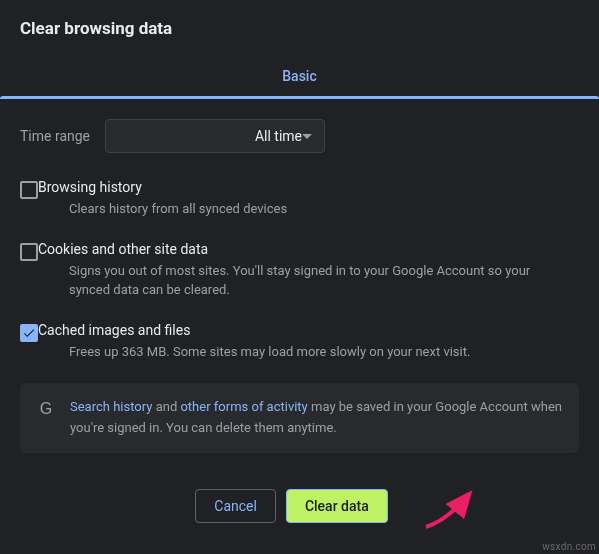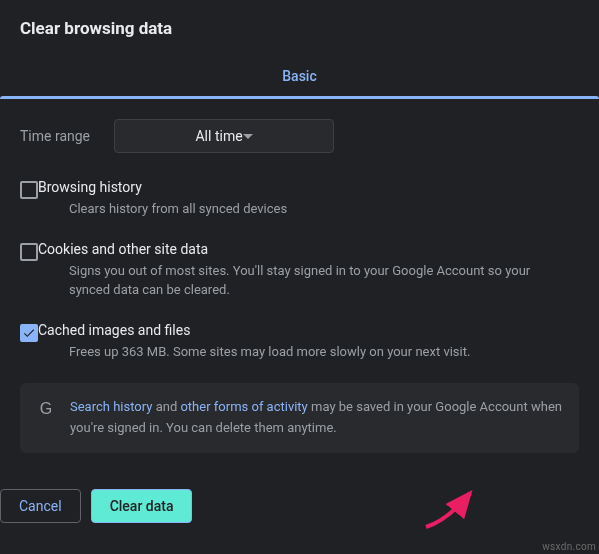--- a/index.html
+++ b/index.html
@@ -43,36 +43,36 @@
     content: "";
     position: absolute;
     left: 0; right: 0; bottom: -1px;
     height: 3px;
     background: #8ab4f8;
     border-radius: 3px 3px 0 0;
   }
   .row-time {
     display: flex;
     align-items: center;
-    gap: 24px;
+    gap: 15px;
     margin-bottom: 26px;
   }
   .time-label {
     font-size: 14px;
     color: #9aa0a6;
   }
   .dropdown {
     background: #292a2d;
     border: 1px solid #3c4043;
     border-radius: 4px;
     padding: 8px 12px;
     width: 220px;
     display: flex;
     align-items: center;
-    justify-content: center;
+    justify-content: flex-end;
     cursor: pointer;
     color: #e8eaed;
     font-size: 14px;
   }
   .caret {
     width: 0; height: 0;
     border-left: 5px solid transparent;
     border-right: 5px solid transparent;
     border-top: 5px solid #9aa0a6;
   }
@@ -132,38 +132,38 @@
     display:flex; align-items:center; justify-content:center;
   }
   .info-text {
     font-size: 13px;
     color: #9aa0a6;
     line-height: 1.6;
   }
   .info-text .lnk { color: #8ab4f8; }
   .footer {
     display: flex;
-    justify-content: flex-start;
+    justify-content: center;
     gap: 10px;
     padding: 18px 16px 20px 0;
   }
   .btn {
     padding: 8px 18px;
     font-size: 14px;
     border-radius: 4px;
     cursor: pointer;
     font-family: inherit;
   }
   .btn-cancel {
     background: transparent;
     border: 1px solid #5f6368;
     color: #8ab4f8;
   }
   .btn-primary {
-    background: #5eead4;
+    background: #bef264;
     border: 1px solid #8ab4f8;
     color: #202124;
     font-weight: 500;
   }
   .arrow-annot {
     position: absolute;
     left: 418px;
     top: 475px;
     pointer-events: none;
   }

